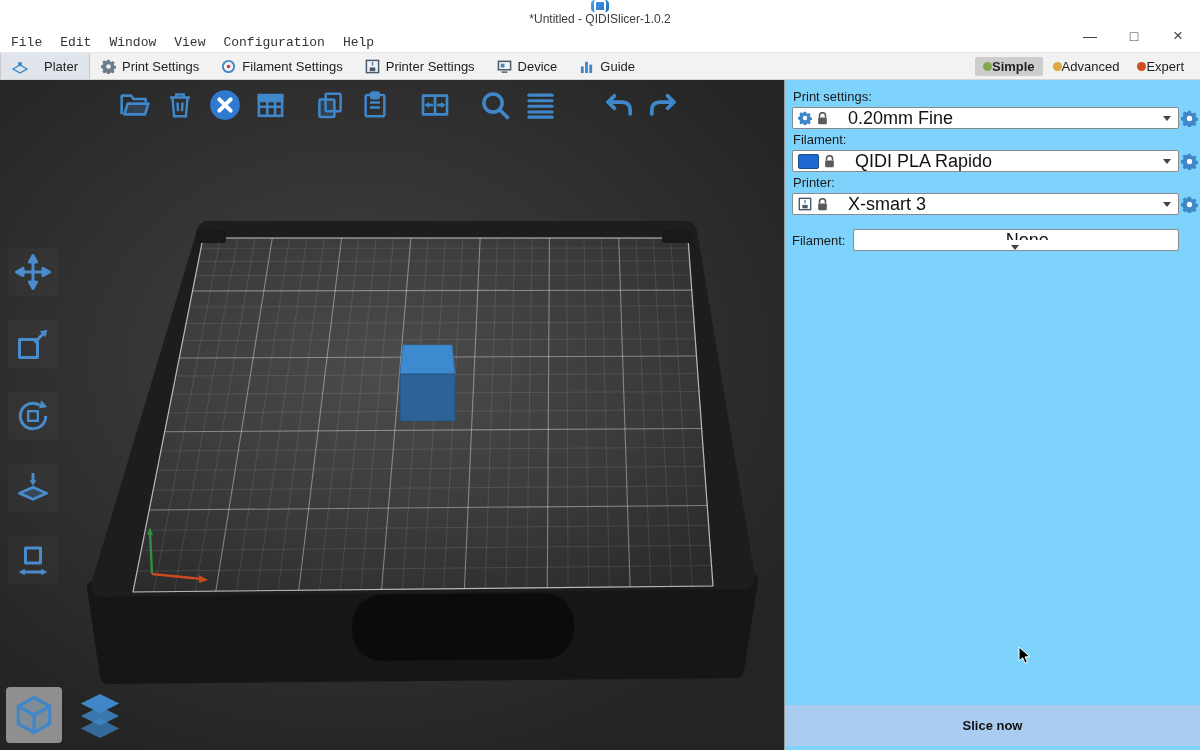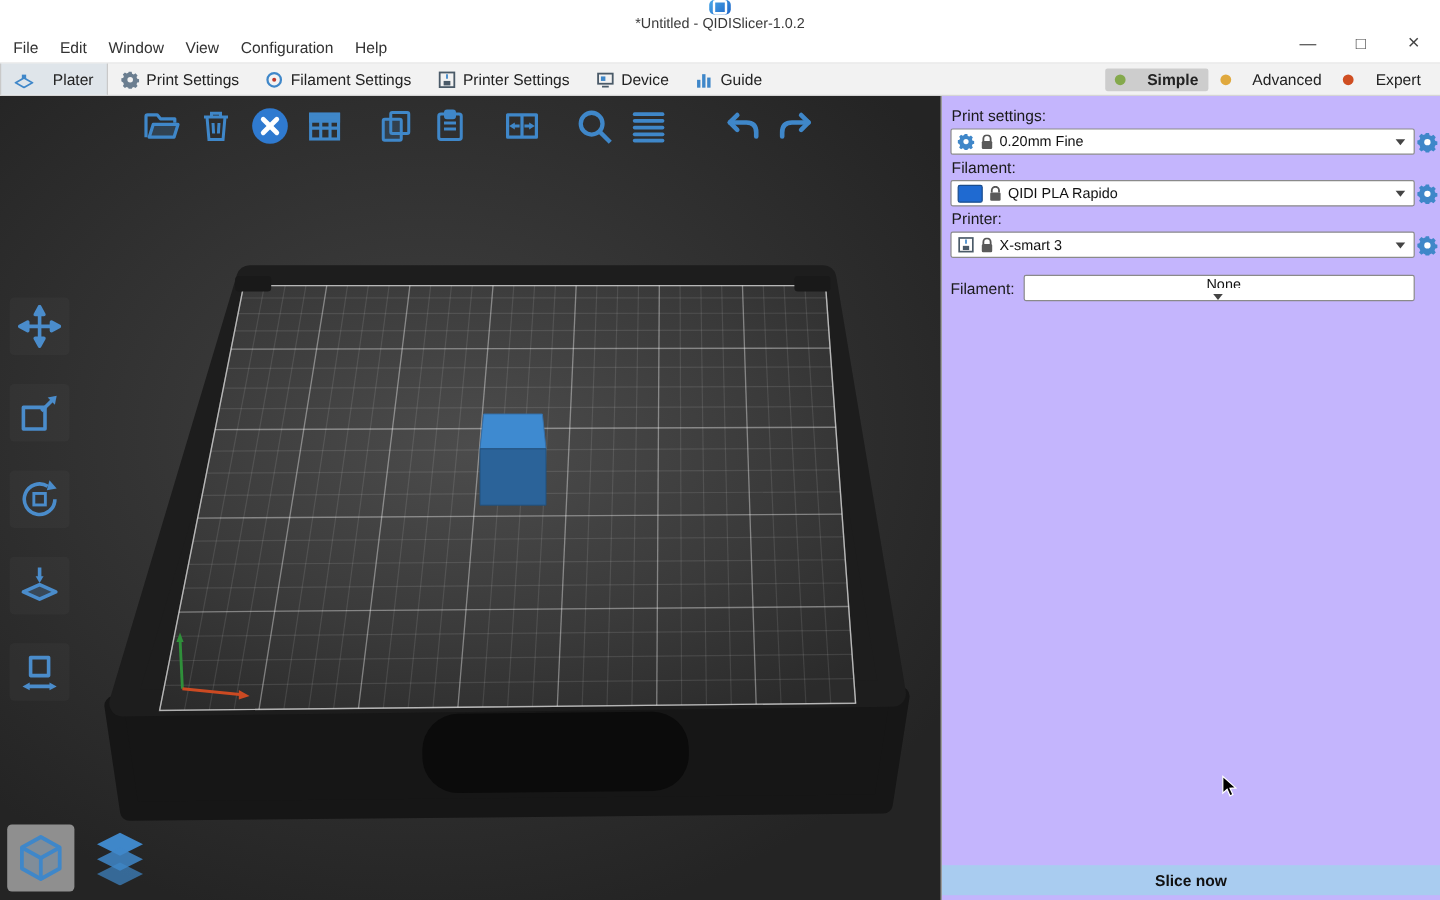--- a/index.html
+++ b/index.html
@@ -10,64 +10,64 @@
   }
   
   .titlebar{height:30px;display:flex;align-items:center;background:#fff;flex-direction:column;}
   .app-icon{width:18px;height:18px;margin:0 8px 0 8px;border-radius:4px;
     background:linear-gradient(135deg,#4aa8e8,#1f66c8);display:grid;place-items:center;}
   .app-icon span{width:8px;height:8px;border:2px solid #fff;border-radius:2px;display:block;}
   .win-title{font-size:12px;color:#3a3a3a;}
   .win-controls{margin-left:auto;display:flex;height:100%;}
   .win-btn{width:44px;height:100%;display:grid;place-items:center;font-size:14px;color:#444;}
   
-  .menubar{height:22px;display:flex;align-items:flex-start;background:#fff;padding-left:2px;}
+  .menubar{height:22px;display:flex;align-items:flex-end;background:#fff;padding-left:2px;font-family:Liberation Mono, monospace;}
   .menu-item{padding:2px 9px;font-size:13px;color:#333;}
   
   .tabbar{height:26px;background:#f2f2f2;border-top:1px solid #e8e8e8;border-bottom:1px solid #d5d5d5;
     display:flex;align-items:stretch;}
   .tab{display:flex;align-items:center;gap:6px;padding:0 11px;font-size:13px;color:#222;}
   .tab.active{background:#dfe5ea;border-right:1px solid #c9c9c9;border-left:1px solid #c9c9c9;gap:16px;}
   .modes{margin-left:auto;display:flex;align-items:center;gap:2px;padding-right:8px;}
-  .mode{display:flex;align-items:center;gap:18px;padding:2px 8px;font-size:13px;color:#222;border-radius:2px;}
+  .mode{display:flex;align-items:center;gap:0;padding:2px 8px;font-size:13px;color:#222;border-radius:2px;}
   .mode.active{background:#cdcdcd;font-weight:bold;}
   .mode-dot{width:9px;height:9px;border-radius:50%;display:inline-block;}
   
   .main{display:flex;height:671px;}
   .viewport{width:784px;height:671px;position:relative;border-right:1px solid #9a9a9a;
     background:radial-gradient(ellipse 520px 420px at 45% 42%,#414141,#2a2a2a 80%,#242424);}
   .viewport svg.scene{position:absolute;inset:0;}
   
   .gl-toolbar{position:absolute;top:6px;left:116px;display:flex;align-items:center;gap:7px;}
   .gl-btn{width:38px;height:38px;display:grid;place-items:center;}
   .gl-gap{width:26px;}
   .gl-gap-s{width:8px;}
   
   .side-toolbar{position:absolute;left:8px;top:168px;display:flex;flex-direction:column;gap:24px;}
   .side-btn{width:50px;height:48px;display:grid;place-items:center;background:rgba(90,90,90,0.12);border-radius:4px;}
   
   .view-toolbar{position:absolute;left:6px;bottom:8px;display:flex;gap:10px;align-items:flex-end;}
   .view-btn{width:56px;height:56px;display:grid;place-items:center;border-radius:4px;}
   .view-btn.selected{background:#8f8f8f;}
   
-  .sidebar{width:415px;position:relative;background:#c4b5fd;padding:6px 0 0 7px;box-sizing:border-box;font-size:13px;}
+  .sidebar{width:415px;position:relative;background:#7dd3fc;padding:6px 0 0 7px;box-sizing:border-box;font-size:13px;}
   .sb-label{margin:3px 0 3px 1px;color:#1a1a1a;}
   .combo-row{display:flex;align-items:center;margin-right:0;}
   .combo{flex:1;height:22px;border:1px solid #8a8a8a;border-radius:2px;background:#fff;
     display:flex;align-items:center;gap:5px;padding-left:5px;position:relative;box-sizing:border-box;}
-  .combo-text{font-size:12px;color:#111;flex:1;white-space:nowrap;overflow:hidden;}
+  .combo-text{font-size:18px;color:#111;flex:1;white-space:nowrap;overflow:hidden;margin-left:15px;}
   .combo-arrow{width:0;height:0;border-left:4px solid transparent;border-right:4px solid transparent;
     border-top:5px solid #444;margin-right:7px;}
   .gear-col{width:21px;display:grid;place-items:center;}
   .swatch{width:19px;height:13px;border:1px solid #1a4c8c;border-radius:2px;}
   .row{display:flex;align-items:center;margin-top:11px;}
   .row .rlabel{color:#1a1a1a;}
   .combo.small{flex:none;}
   .checkbox{width:13px;height:13px;border:1px solid #555;background:#fff;display:inline-block;margin-left:7px;}
-  .slice-btn{position:absolute;left:0px;right:0px;bottom:5px;height:25px;background:#a9ccf0;
+  .slice-btn{position:absolute;left:0px;right:0px;bottom:5px;height:41px;background:#a9ccf0;
     border:none;font-family:inherit;font-size:13px;font-weight:bold;color:#111;display:grid;place-items:center;}
   .cursor{position:absolute;left:233px;bottom:85px;pointer-events:none;}
   .icn{display:block;}
 </style>
 </head>
 <body>
 
 <div class="titlebar">
   <div class="app-icon">
       <span></span>

